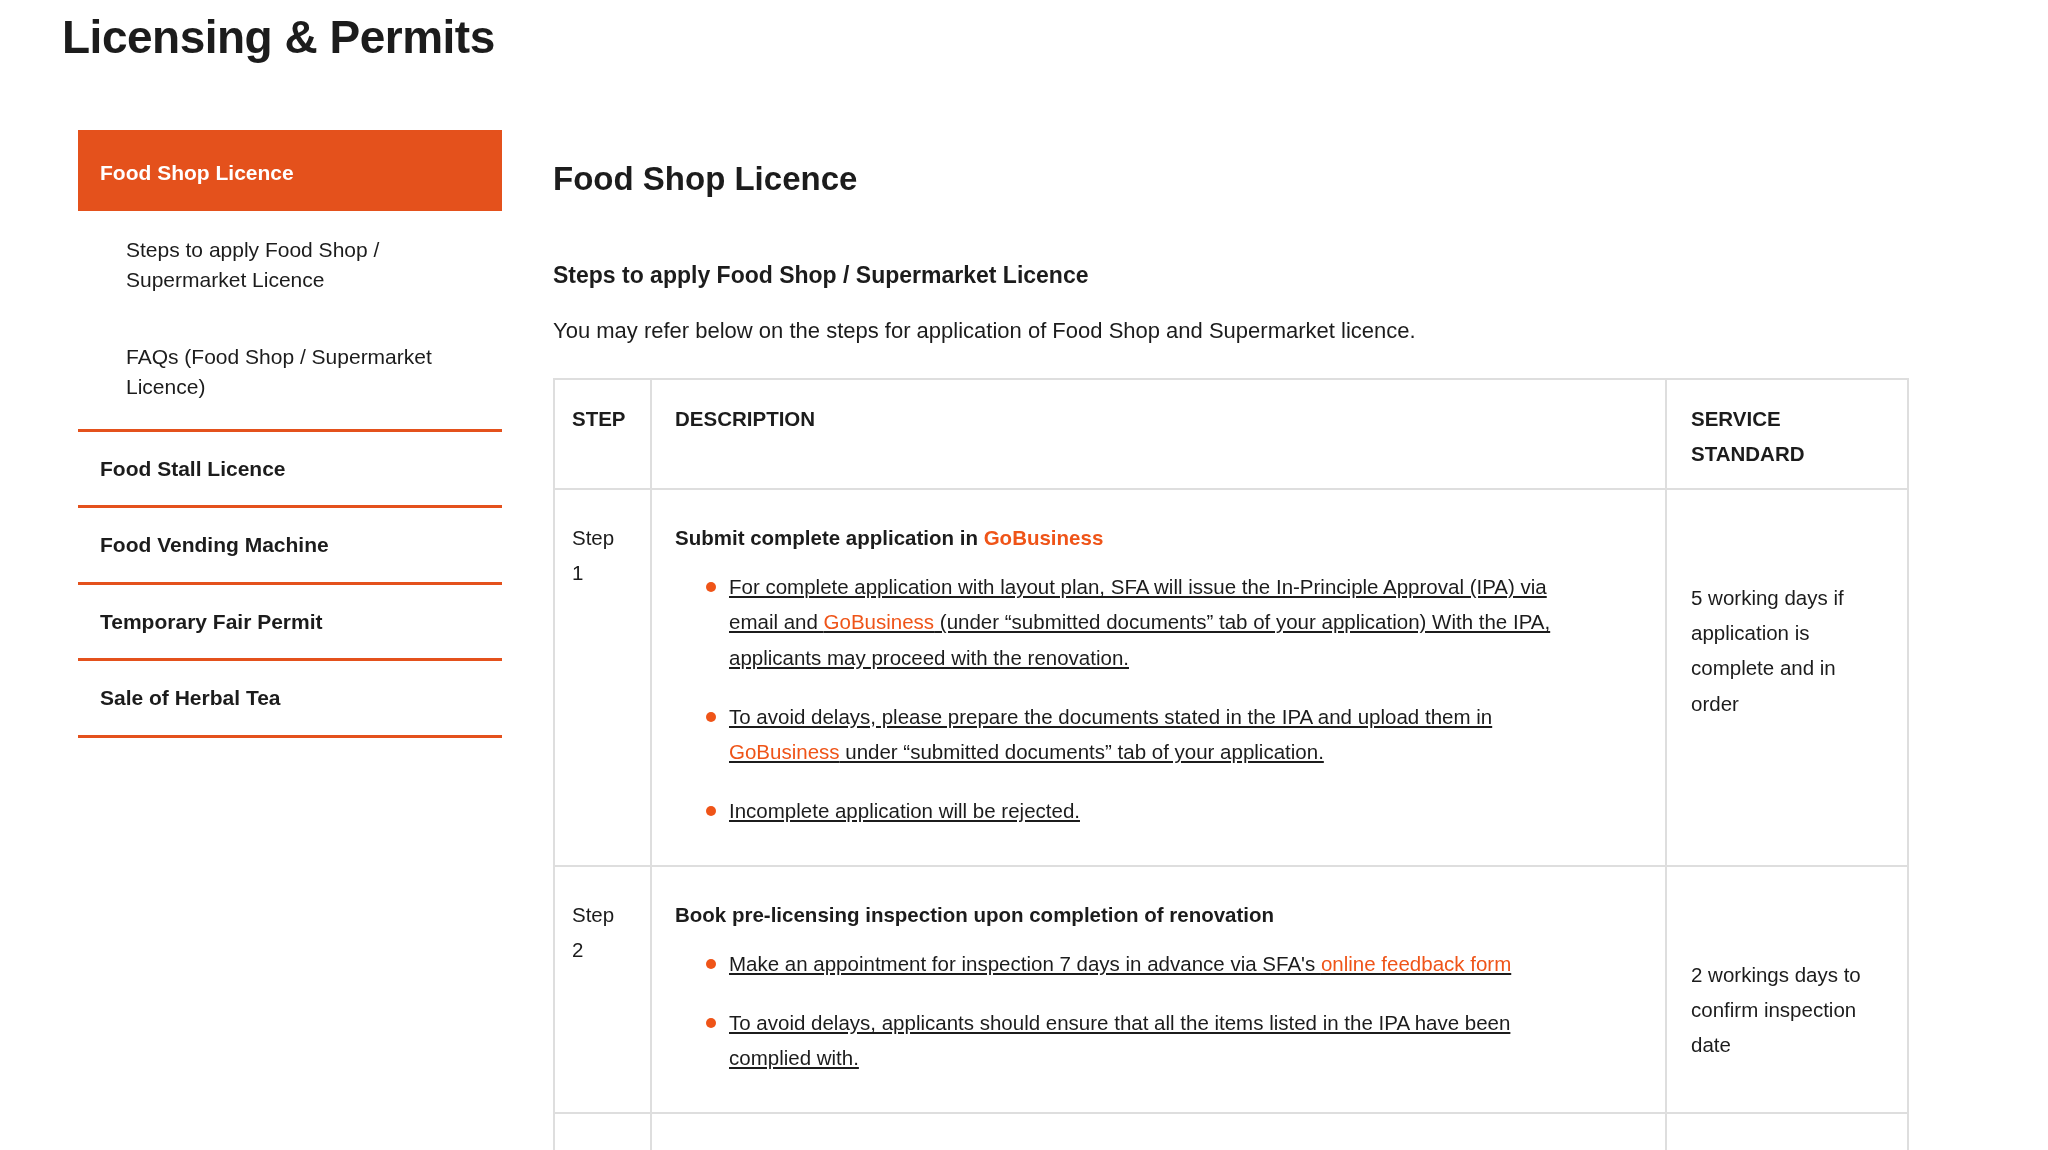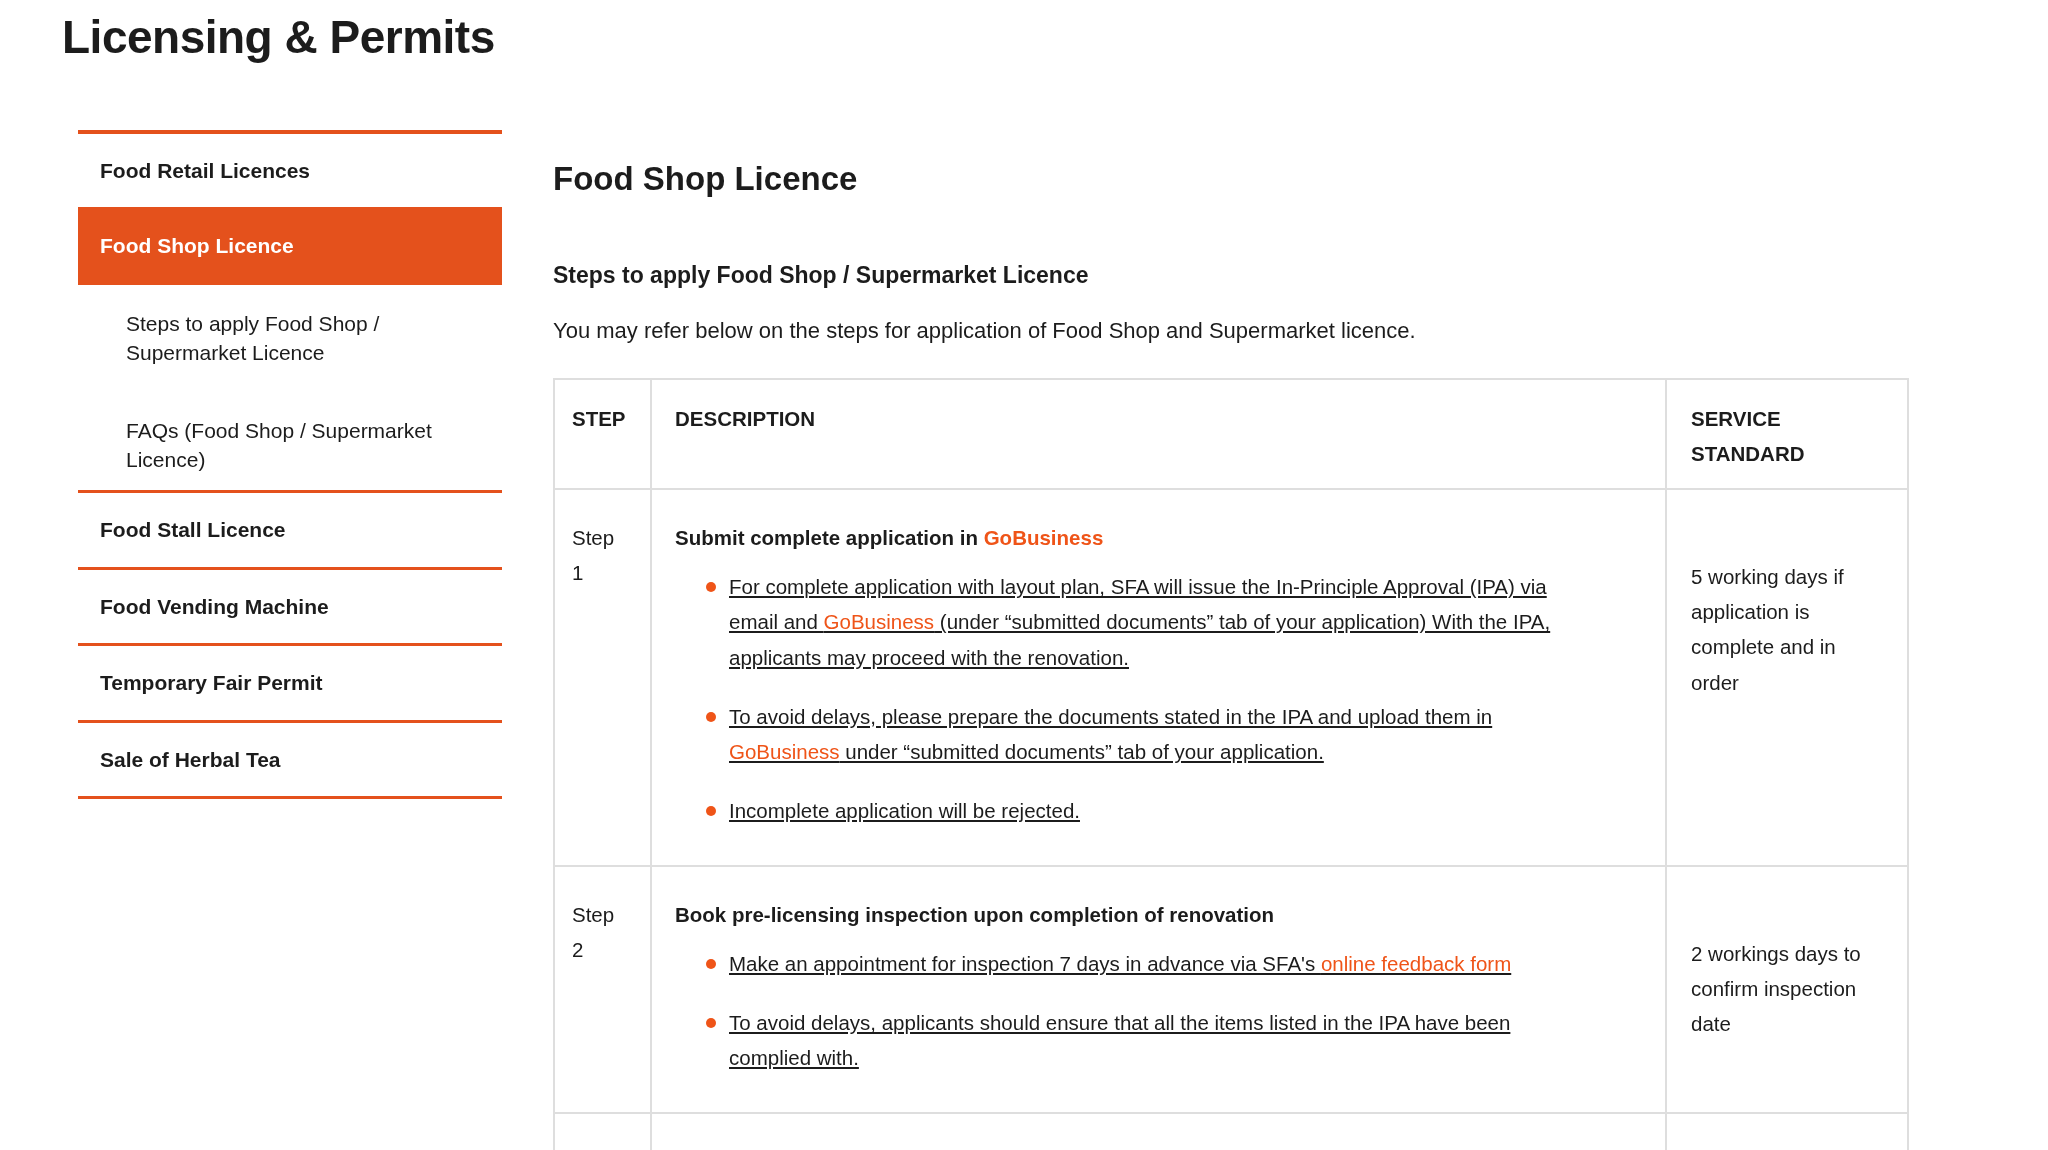--- a/index.html
+++ b/index.html
@@ -22,21 +22,21 @@
   .sidebar{
     position:absolute;left:78px;top:130px;width:424px;
     border-top:4px solid var(--accent);
     border-bottom:3px solid var(--accent);
   }
   .nav-item{font-size:21px;line-height:1.4;cursor:pointer;}
   .nav-link{font-weight:700;padding:22px 22px;border-top:3px solid var(--accent);}
   .nav-link.first{border-top:none;}
   .nav-selected{background:var(--accent);color:#ffffff;font-weight:700;padding:24px 22px;}
   .nav-sub{font-weight:400;padding:24px 22px 24px 48px;}
-  .nav-sub.tight{padding-bottom:16px;}
+  .nav-sub.tight{padding-bottom:28px;}
   
   .main{position:absolute;left:553px;top:150px;width:1354px;}
   .main-heading{font-size:33px;font-weight:700;margin:10px 0 0;}
   .section-heading{font-size:23px;font-weight:700;margin:64px 0 0;}
   .intro{font-size:22px;margin:24px 0 0;line-height:1.6;}
   table.steps{
     border-collapse:collapse;table-layout:fixed;width:1354px;margin-top:30px;
   }
   table.steps th, table.steps td{
     border:2px solid var(--border);vertical-align:top;text-align:left;margin-left:36px;
@@ -46,39 +46,38 @@
   col.c-serv{width:242px;}
   th{
     font-size:20.5px;font-weight:700;line-height:1.7;
     padding:22px 16px 16px 17px;height:105px;
   }
   th.h-desc{padding-left:23px;}
   th.h-serv{padding-left:24px;}
   td{font-size:20.5px;line-height:1.72;}
   td.step-cell{padding:30px 24px 30px 17px;}
   td.desc-cell{padding:30px 80px 36px 23px;}
-  td.service-cell{padding:69px 36px 30px 24px;}
+  td.service-cell{padding:90px 36px 30px 24px;}
   .desc-title{font-weight:700;}
   .desc-cell ul{list-style:none;margin:14px 0 0;padding:0;}
   .desc-cell li{position:relative;padding-left:54px;margin-top:24px;text-decoration:underline;}
   .desc-cell li:first-child{margin-top:0;}
   .desc-cell li::before{
     content:"";position:absolute;left:31px;top:13px;
     width:10px;height:10px;border-radius:50%;background:var(--link);
   }
   a.link{color:var(--link);text-decoration:none;cursor:pointer;}
   tr.partial-row td{height:60px;}
 </style>
 </head>
 <body>
 
 <h1 class="page-title">Licensing &amp; Permits</h1>
 
 <nav class="sidebar">
-  <div class="nav-item nav-link first">Food Retail Licences</div>
   <div class="nav-item nav-selected">Food Shop Licence</div>
   <div class="nav-item nav-sub">Steps to apply Food Shop / Supermarket Licence</div>
   <div class="nav-item nav-sub tight">FAQs (Food Shop / Supermarket Licence)</div>
   <div class="nav-item nav-link">Food Stall Licence</div>
   <div class="nav-item nav-link">Food Vending Machine</div>
   <div class="nav-item nav-link">Temporary Fair Permit</div>
   <div class="nav-item nav-link">Sale of Herbal Tea</div>
 </nav>
 
 <main class="main">

